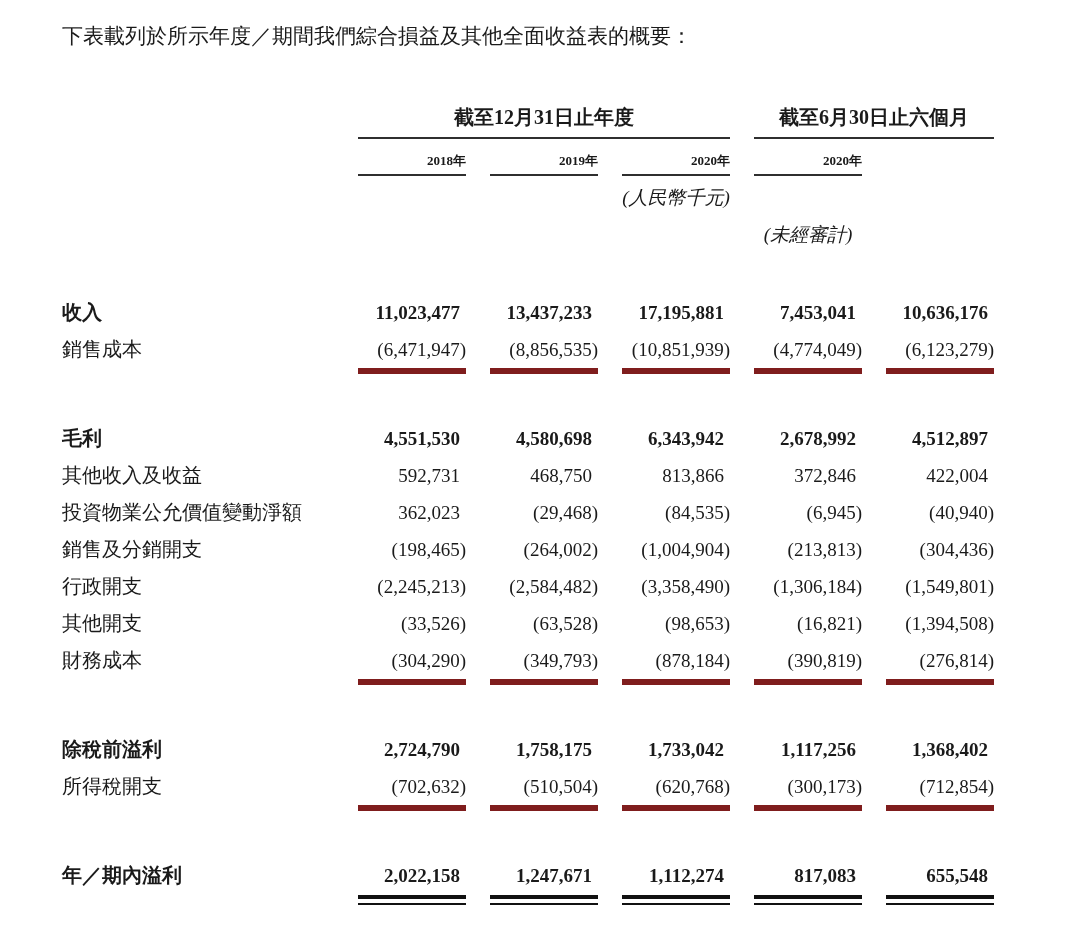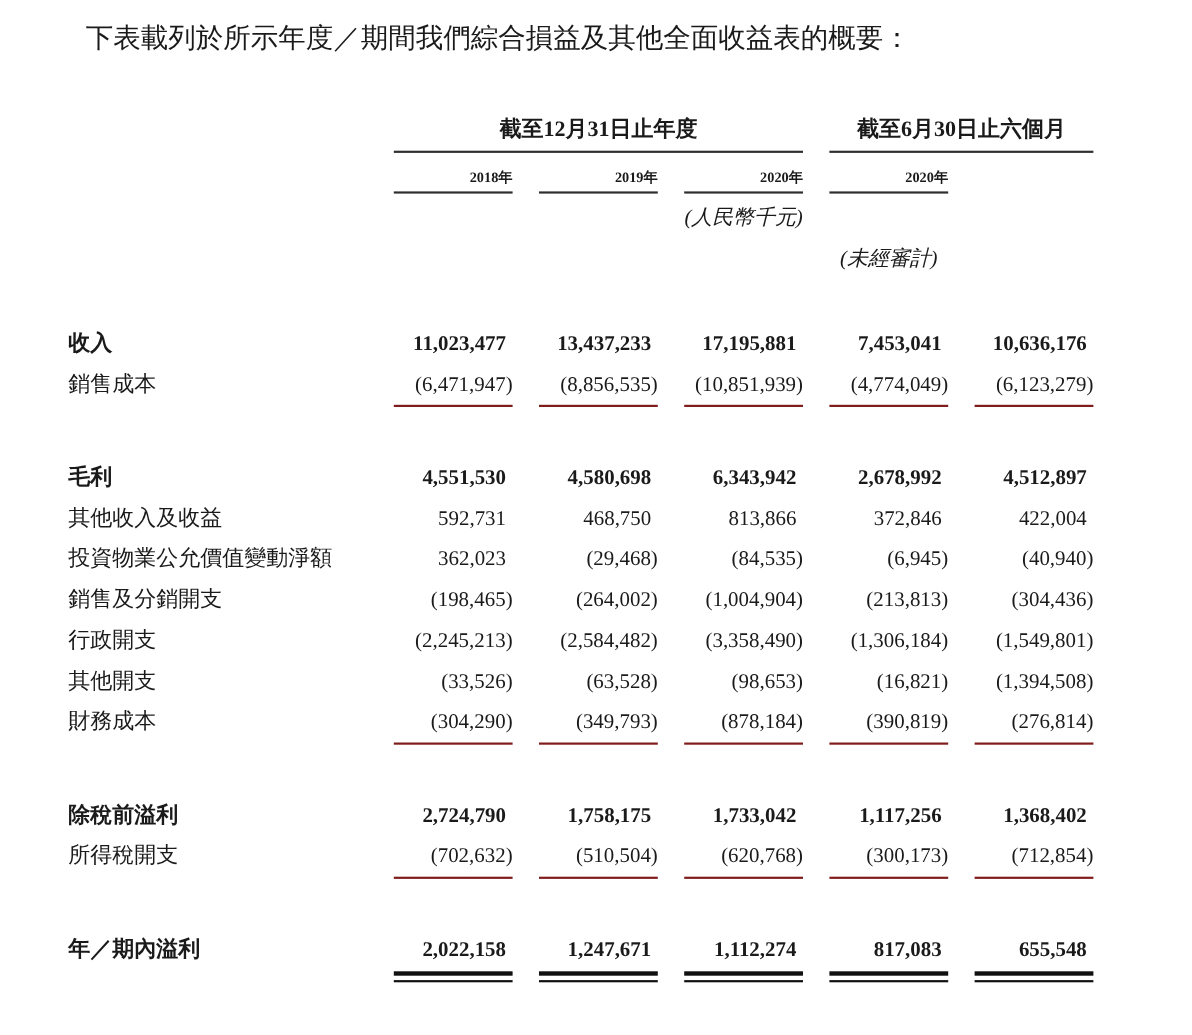--- a/index.html
+++ b/index.html
@@ -3,22 +3,22 @@
 <meta charset="utf-8">
 <style>
   html,body{margin:0;padding:0;background:#ffffff;}
   body{
     width:1084px;height:941px;overflow:hidden;
     font-family:"Liberation Serif","DejaVu Serif",serif;
     color:#1a1a1a;
   }
   .page{padding:20px 0 0 62px;}
   .intro{
-    margin:0 0 52px 16px;
-    font-size:25px;line-height:32px;white-space:nowrap;
+    margin:0 0 52px 0;
+    font-size:21px;line-height:32px;white-space:nowrap;
   }
   .fintable{width:932px;}
   .grid{
     display:grid;
     grid-template-columns:296px 132px 132px 132px 132px 108px;
   }
   .gcell{box-sizing:border-box;padding-right:24px;min-width:0;}
   .gcell.last{padding-right:0;}
   .span3{grid-column:2 / 5;}
   .span2{grid-column:5 / 7;}
@@ -38,21 +38,21 @@
     padding-top:9px;padding-right:24px;white-space:nowrap;
     box-sizing:border-box;height:37px;
   }
   .note.unit{grid-column:4;}
   .note.audit{grid-column:5;}
   .vspace{height:46px;}
   .vspace.top{height:44px;}
   .trow{line-height:37px;}
   .trow .label{font-size:20px;white-space:nowrap;}
   .trow.bold .label,.trow.bold .num{font-weight:bold;}
-  .num.ul{border-bottom:2px solid #7f1d1d;}
+  .num.ul{border-bottom:6px solid #7f1d1d;}
   .val.plain{padding-right:6px;}
   .val.paren{padding-right:0;}
   .rule2{
     height:4px;margin-top:1px;
     border-top:4px solid #111;border-bottom:2px solid #111;
   }
 </style>
 </head>
 <body>
 

